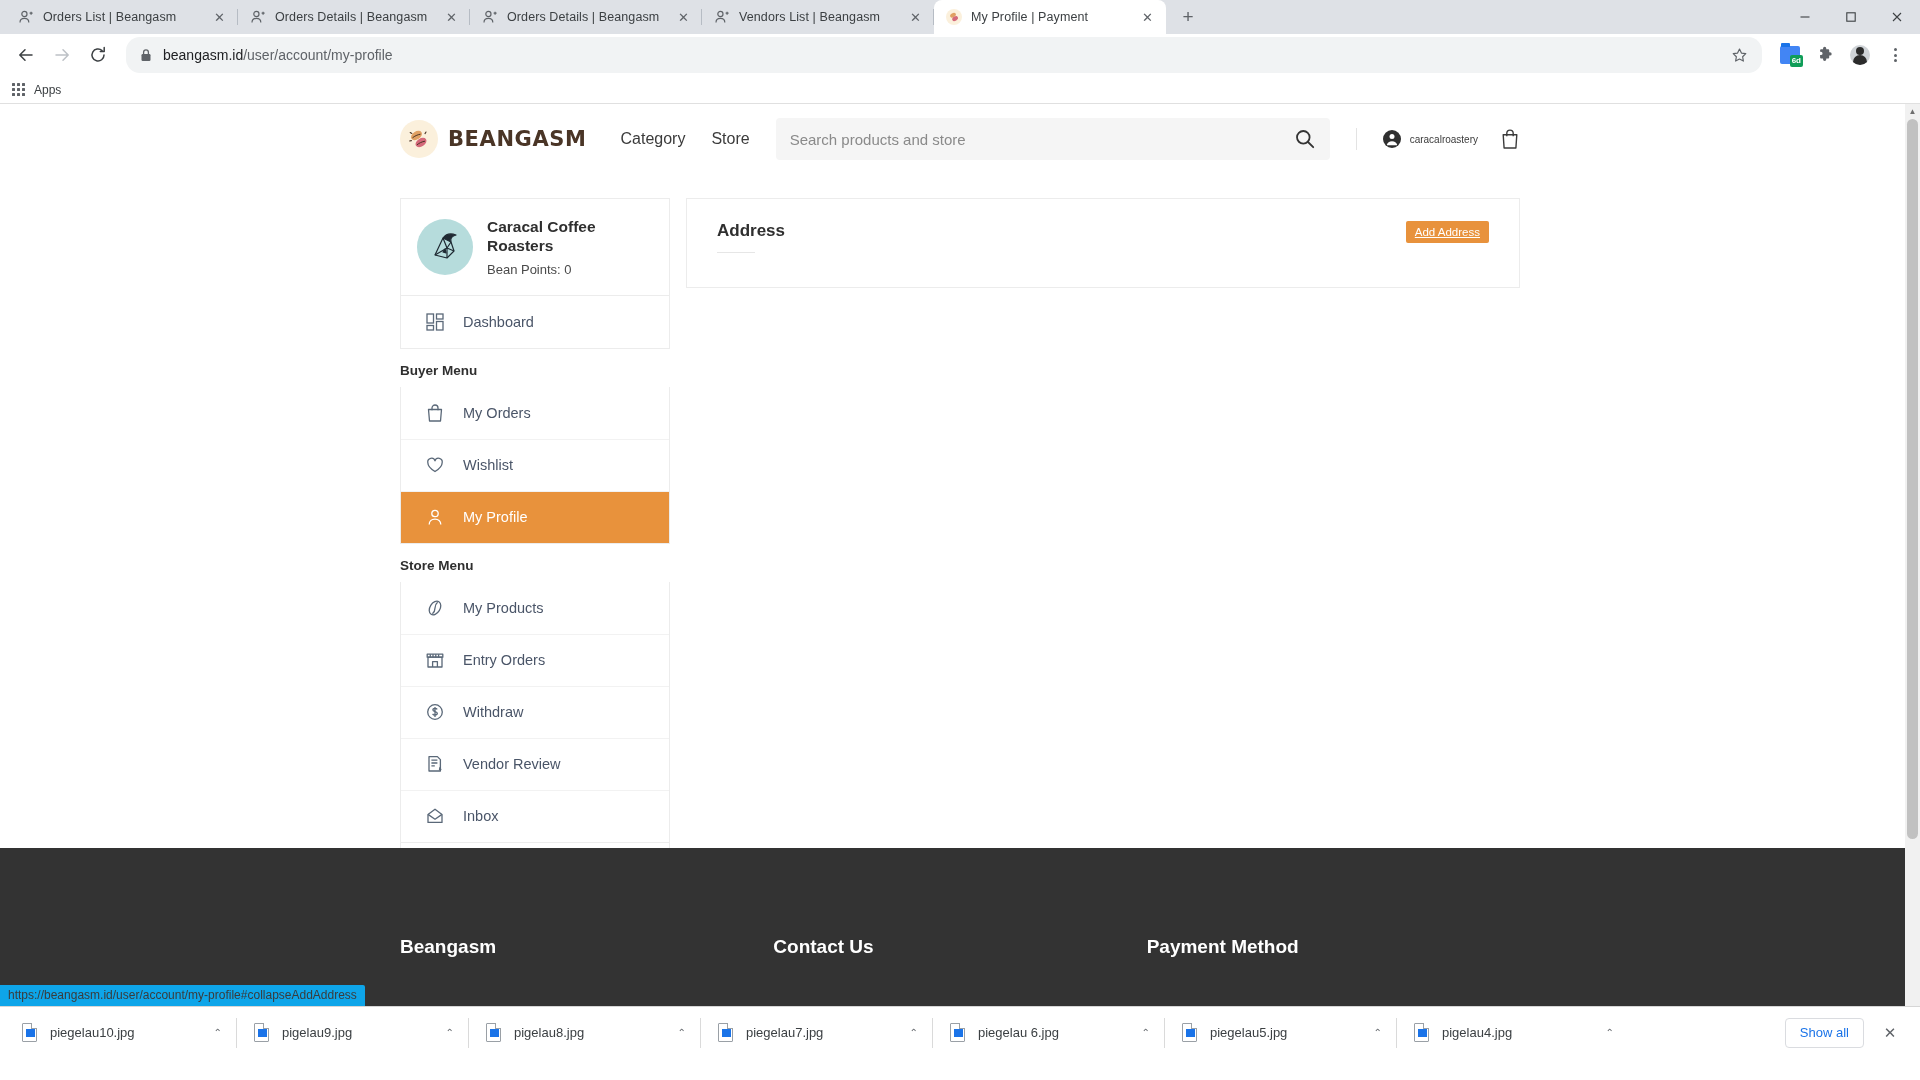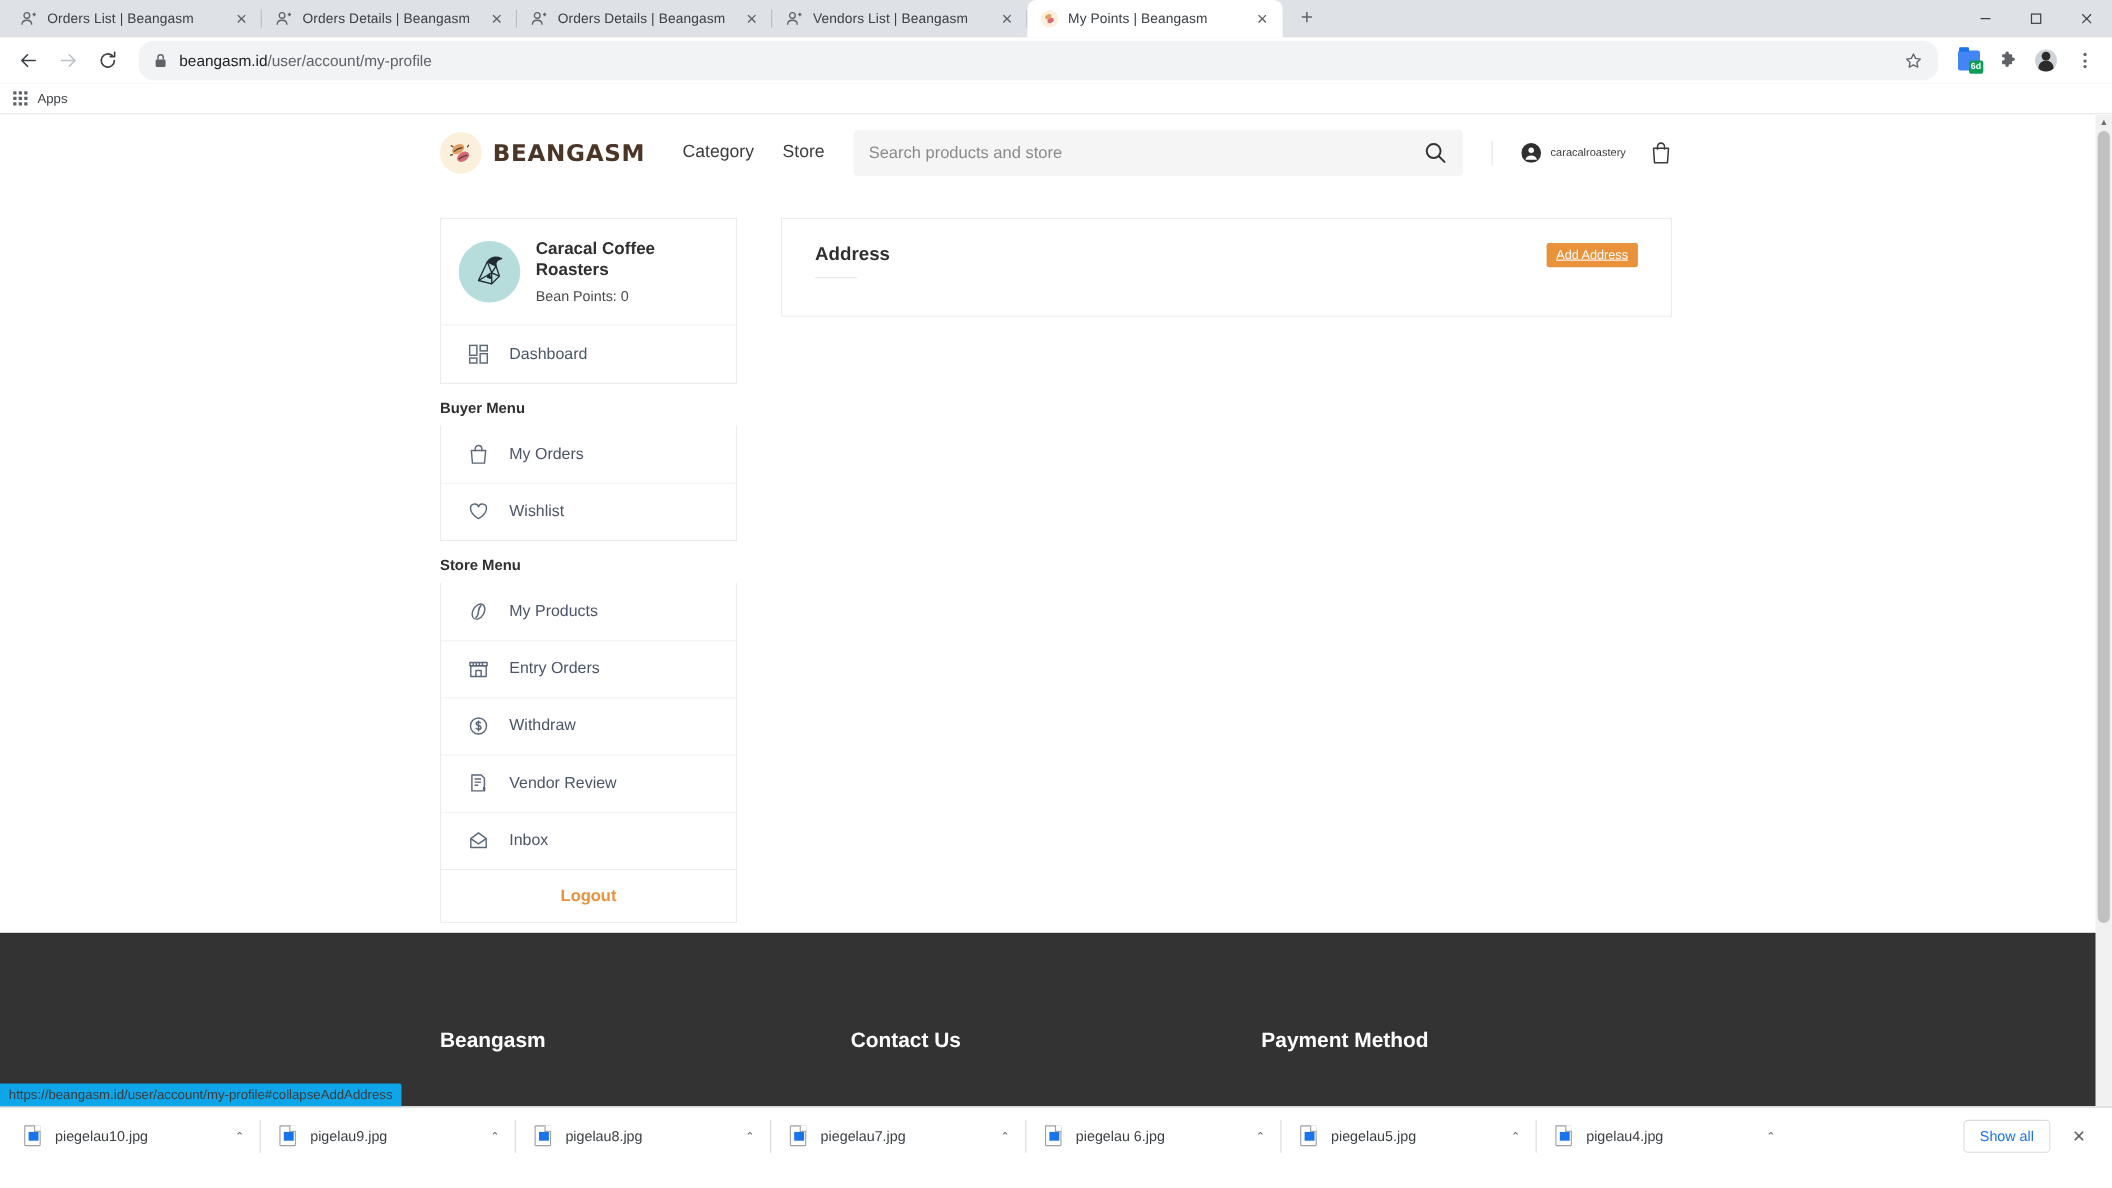--- a/index.html
+++ b/index.html
@@ -119,21 +119,21 @@
   }
   #search-input::placeholder { color:#8a8a8a; }
   #search-btn { display:flex; align-items:center; color:#333; padding-left:8px; }
   #header-right { display:flex; align-items:center; margin-left:26px; padding-left:26px; border-left:1px solid #e3e3e3; }
   #user-chip { display:flex; align-items:center; font-size:10px; color:#3b3b3b; margin-right:22px; }
   #user-chip .person { margin-right:9px; display:flex; }
   #cart-icon { display:flex; color:#3b3b3b; }
 
   
   #content-area { background:#fff; }
-  #content-inner { width:1120px; margin:0 auto; display:flex; padding-top:24px; align-items:flex-start;gap:24px; }
+  #content-inner { width:1120px; margin:0 auto; display:flex; padding-top:24px; align-items:flex-start; }
 
   
   #sidebar { width:270px; flex:0 0 270px; margin-right:16px; }
   .card { background:#fff; border:1px solid #ececec; }
   #profile-card { display:flex; align-items:center; padding:18px 16px; }
   #profile-avatar {
     width:56px; height:56px; border-radius:50%; background:#b6dcdc;
     flex:0 0 56px; margin-right:14px; display:flex; align-items:center; justify-content:center;
     overflow:hidden;
   }
@@ -288,21 +288,21 @@
 
     <div class="tab active">
       <span class="tab-favicon">
         <span class="fav-bean">
           <svg width="12" height="12" viewBox="0 0 12 12">
             <ellipse cx="5" cy="4.2" rx="3.1" ry="2.1" fill="#e0a063" transform="rotate(-32 5 4.2)"></ellipse>
             <ellipse cx="7.1" cy="7.6" rx="3.1" ry="2.1" fill="#d4697a" transform="rotate(-32 7.1 7.6)"></ellipse>
           </svg>
         </span>
       </span>
-      <span class="tab-title">My Points | Beangasm</span>
+      <span class="tab-title">My Profile | Payment</span>
       <span class="tab-close">✕</span>
     </div>
 
     <div id="newtab-btn">+</div>
 
     <div id="win-controls">
       <div class="win-btn">
         <svg width="12" height="12" viewBox="0 0 12 12">
             <path d="M1.5 6h9" stroke="#3c4043" stroke-width="1.1"></path>
           </svg>
@@ -495,20 +495,29 @@
             <span>My Orders</span>
           </div>
           <div class="menu-item">
             <span class="mi-icon">
               <svg width="20" height="20" viewBox="0 0 20 20" fill="none" stroke="#5a6878" stroke-width="1.3" stroke-linejoin="round">
                   <path d="M10 16.5S2.8 12 2.8 7.4A3.7 3.7 0 0 1 10 5.8a3.7 3.7 0 0 1 7.2 1.6C17.2 12 10 16.5 10 16.5z"></path>
                 </svg>
             </span>
             <span>Wishlist</span>
           </div>
+          <div class="menu-item active">
+            <span class="mi-icon">
+              <svg width="20" height="20" viewBox="0 0 20 20" fill="none" stroke="#ffffff" stroke-width="1.3">
+                  <circle cx="10" cy="6.5" r="3.2"></circle>
+                  <path d="M4.2 17.5c0-3.3 2.6-5.3 5.8-5.3s5.8 2 5.8 5.3"></path>
+                </svg>
+            </span>
+            <span>My Profile</span>
+          </div>
         </div>
 
         <div class="menu-heading">Store Menu</div>
 
         <div class="menu-group">
           <div class="menu-item">
             <span class="mi-icon">
               <svg width="20" height="20" viewBox="0 0 20 20" fill="none" stroke="#5a6878" stroke-width="1.3">
                   <ellipse cx="10" cy="10" rx="5" ry="7.4" transform="rotate(32 10 10)"></ellipse>
                   <path d="M12.6 4.3c-2 1.6-2.6 4-2.6 5.7s-.6 4.1-2.6 5.7"></path>

